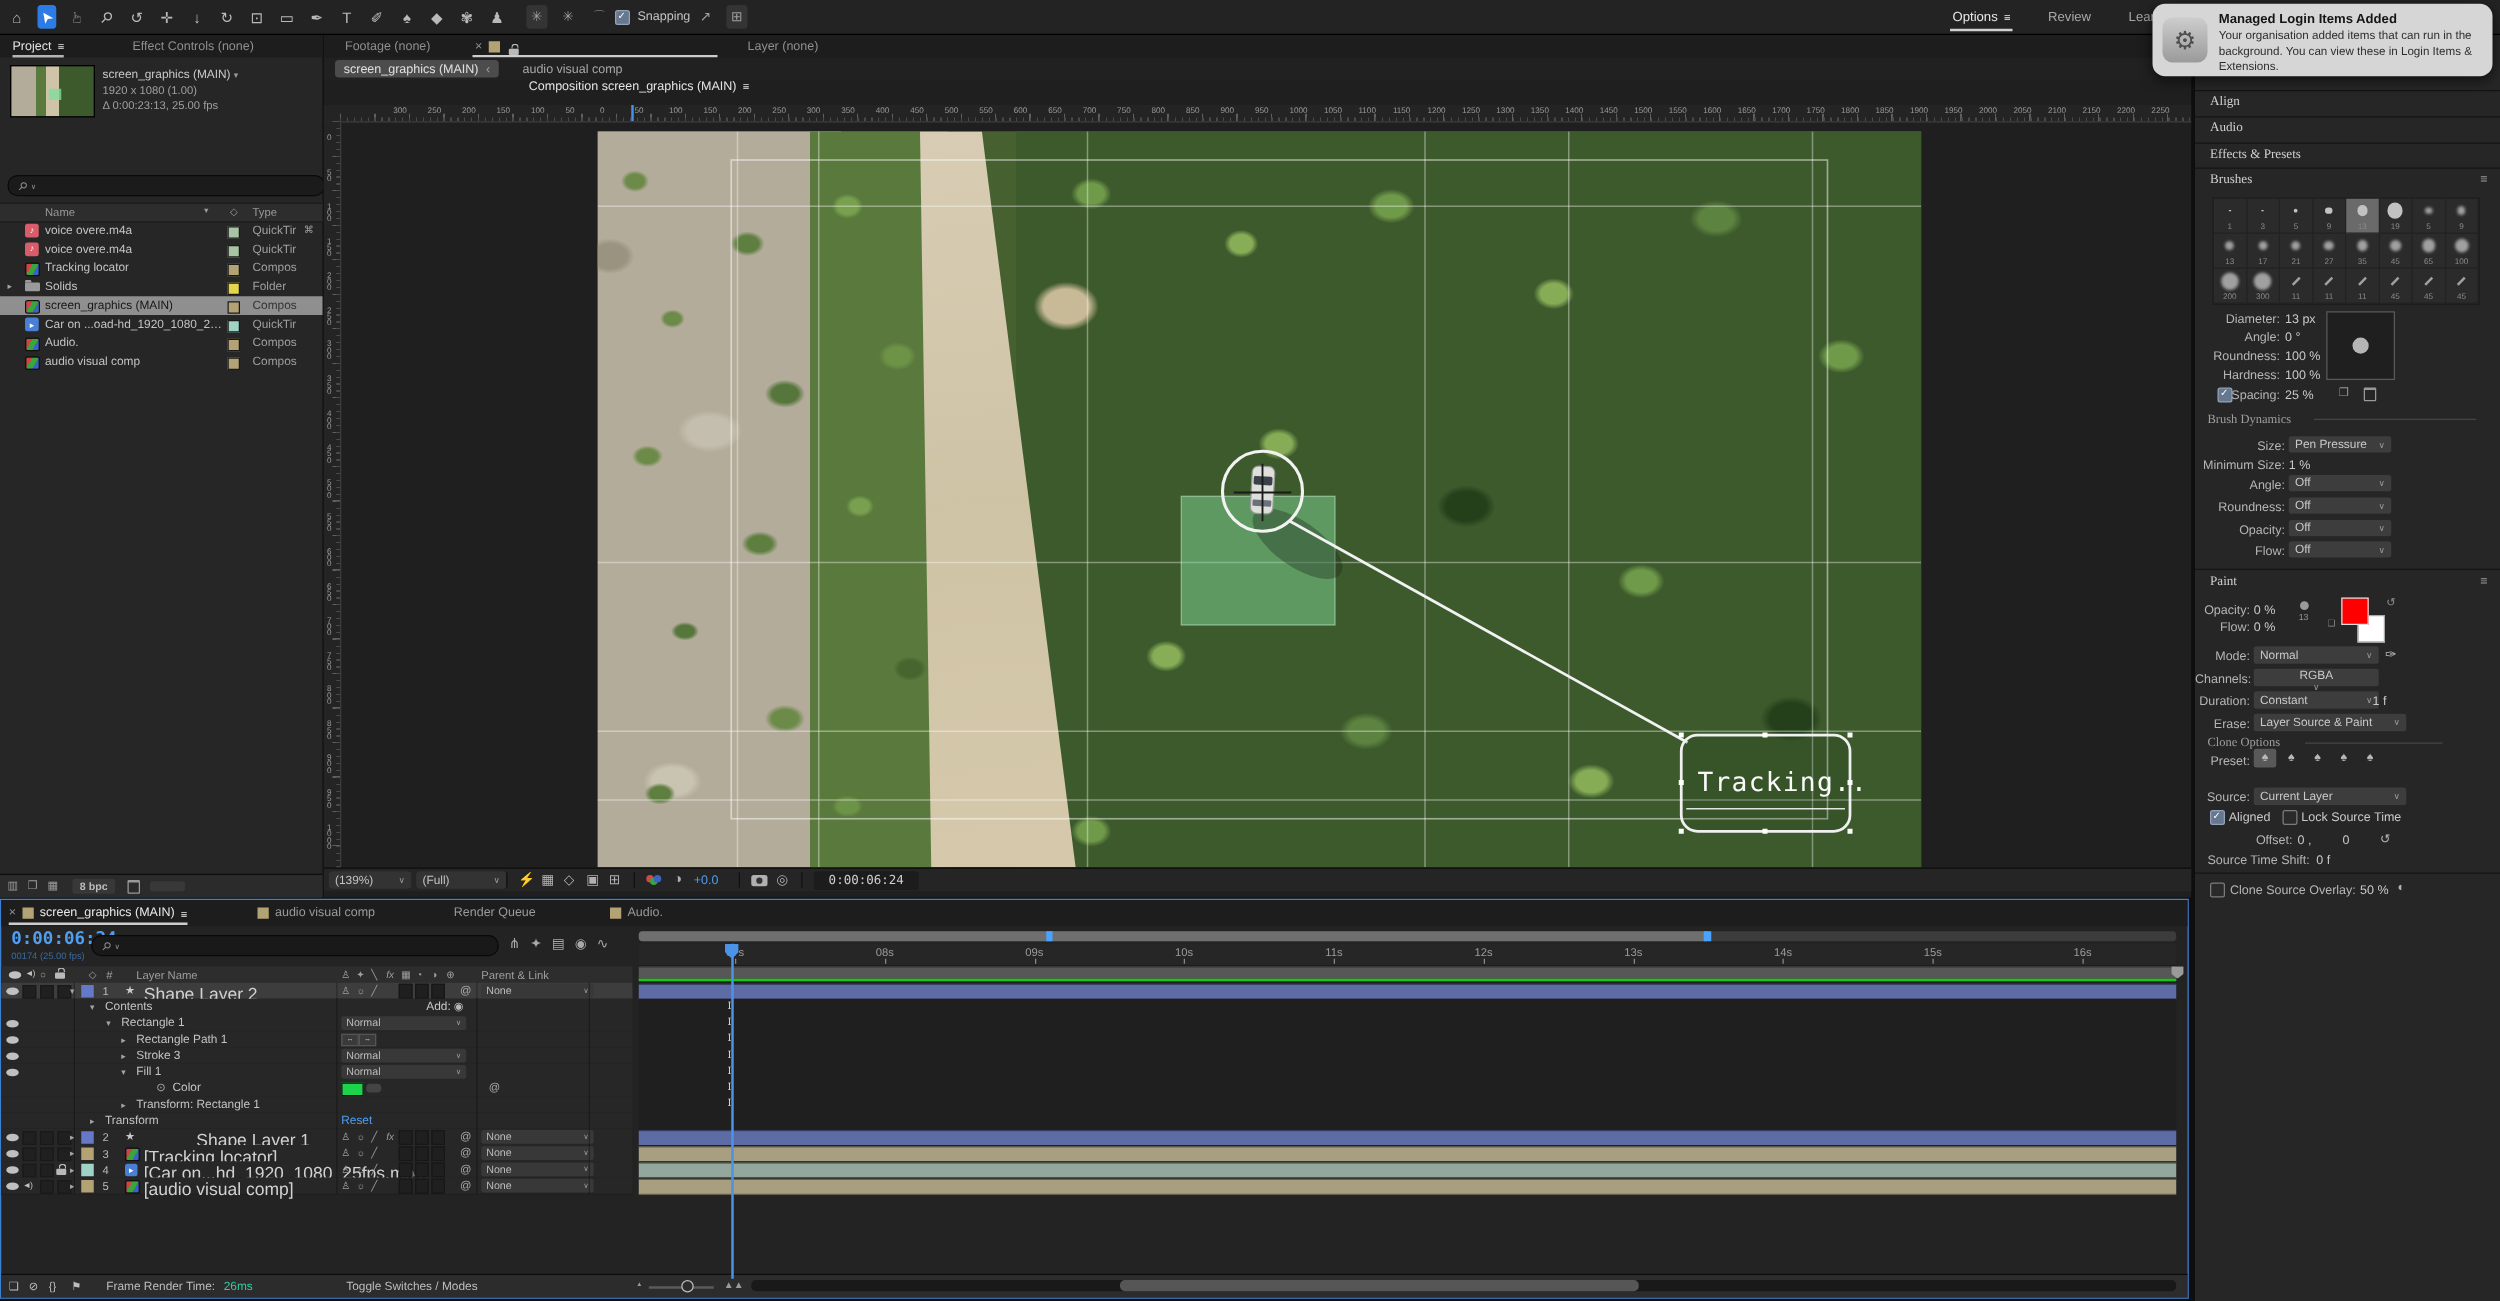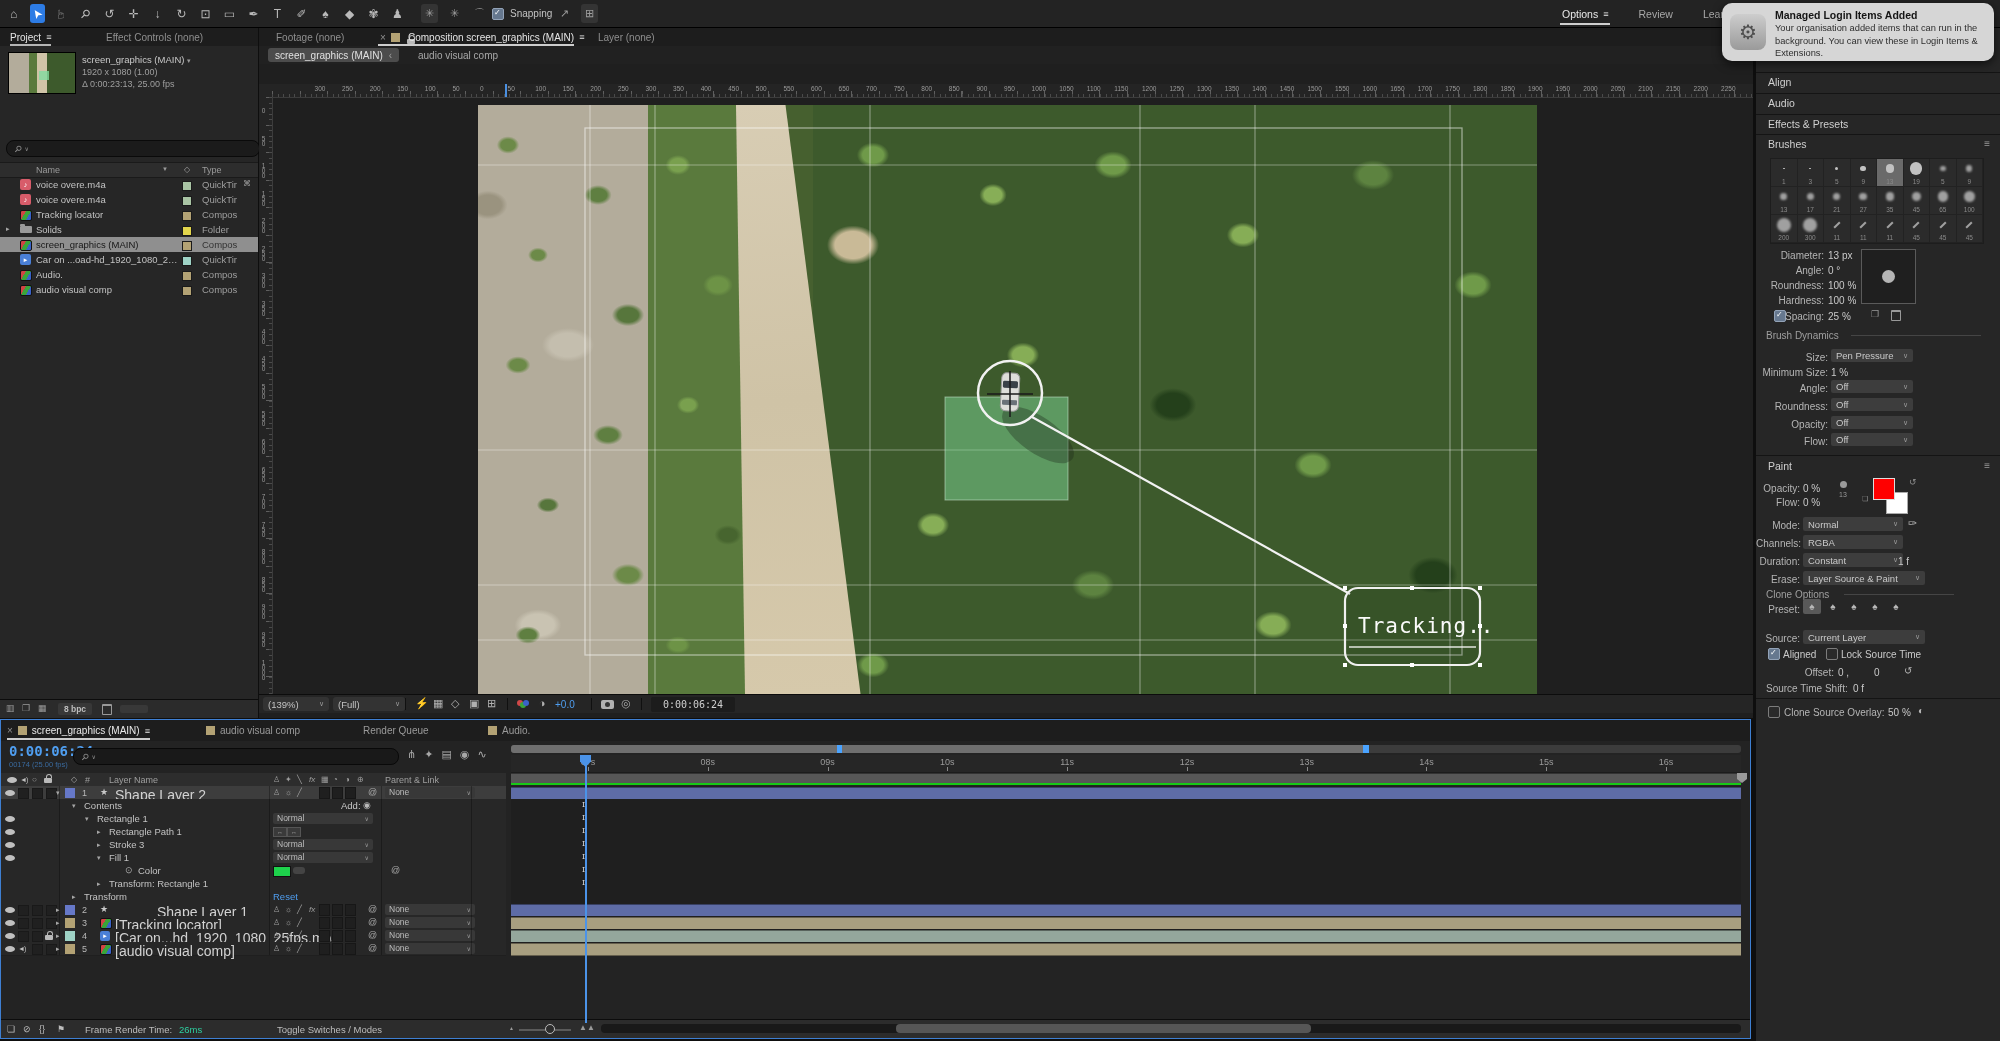--- a/index.html
+++ b/index.html
@@ -107,21 +107,21 @@
   .vdd{position:absolute;top:2px;height:14px;background:#333;border-radius:3px;display:flex;align-items:center;justify-content:space-between;padding:0 5px;font-size:9.5px;color:#c3c3c3;}
   .vic{position:absolute;top:2px;font-size:11px;color:#b0b0b0;}
   .sepv{position:absolute;top:3px;width:1px;height:12px;background:#101010;}
   .cam{position:absolute;width:13px;height:9px;background:#b0b0b0;border-radius:2px;top:5px;}
   .cam::after{content:"";position:absolute;left:4px;top:2px;width:5px;height:5px;border-radius:50%;background:#333;}
   .rgbic{position:absolute;top:5px;width:12px;height:9px;}
   .rgbic i{position:absolute;width:6px;height:6px;border-radius:50%;}
   
   #rightpanel{position:absolute;left:1756px;top:28px;width:244px;height:1013px;background:#262626;font-size:10px;}
   .rsep{position:absolute;left:0;width:244px;height:1px;background:#141414;}
-  .rhead{position:absolute;left:12px;font-size:10.5px;color:#cfcfcf;}
+  .rhead{position:absolute;left:12px;font-size:10.5px;color:#cfcfcf;font-family:Liberation Serif, serif;}
   .rmenu{position:absolute;right:10px;font-size:10px;color:#9a9a9a;}
   #brushgrid{position:absolute;left:14px;top:130px;width:212px;height:84px;display:grid;grid-template-columns:repeat(8,1fr);grid-template-rows:repeat(3,1fr);background:#2b2b2b;border:1px solid #1d1d1d;}
   .bcell{position:relative;border-right:1px solid #222;border-bottom:1px solid #222;display:flex;flex-direction:column;align-items:center;justify-content:flex-end;padding-bottom:1px;}
   .bcell.sel{background:#6a6a6a;}
   .bdot{background:#c2c2c2;border-radius:50%;margin:auto;}
   .bdot.soft{background:#a0a0a0;filter:blur(1.3px);}
   .bslash{width:8px;height:2px;background:#a0a0a0;transform:rotate(-45deg);margin:auto;}
   .bnum{font-size:6.5px;color:#8a8a8a;line-height:7px;}
   .bl{position:absolute;text-align:right;color:#b5b5b5;}
   .bv{position:absolute;color:#c9c9c9;}
@@ -350,21 +350,21 @@
       <span class="ptab" style="left:17px;">
           <span>Footage (none)</span>
         </span>
       <span class="ptab" style="left:121px;color:#8f8f8f;">×</span>
       <span class="ptab" style="left:132px;">
           <span class="tabswatch" style="background:#b3a274;"></span>
         </span>
       <span class="ptab" style="left:148px;top:4px;">
           <span class="lk" style="position:relative;top:0;"></span>
         </span>
-      <span class="ptab active" style="left:149px;">
+      <span class="ptab active" style="left:164px;margin-top:32px;">
           <span>Composition screen_graphics (MAIN)</span>
           <span style="font-size:9px;">≡</span>
         </span>
       <span class="ptab" style="left:339px;">
           <span>Layer (none)</span>
         </span>
       <span id="vcomp-underline"></span>
     </div>
     <div id="vbread">
       <span id="vchip1">
@@ -695,21 +695,21 @@
     <span id="fgcolor" style="position: absolute; left: 117px; top: 450px; width: 20px; height: 20px; border: 1px solid rgb(221, 221, 221); z-index: 2; background: rgb(255, 0, 0);"></span>
     <span class="txt" style="left:153px;top:449px;font-size:9px;color:#8f8f8f;">↺</span>
     <span class="txt" style="left:106px;top:467px;font-size:7px;color:#8f8f8f;">❏</span>
     <span class="bl" style="left:0;top:492px;width:44px;">Mode:</span>
     <span class="dd" style="left:47px;top:489px;width:90px;height:14px;">
         <span>Normal</span>
         <span class="c">∨</span>
       </span>
     <span class="txt" style="left:152px;top:489px;font-size:11px;color:#b5b5b5;">✑</span>
     <span class="bl" style="left:0;top:510px;width:44px;">Channels:</span>
-    <span class="dd" style="left:47px;top:507px;width:90px;height:14px;">
+    <span class="dd" style="left:47px;top:507px;width:90px;height:14px;flex-direction:column;">
         <span>RGBA</span>
         <span class="c">∨</span>
       </span>
     <span class="bl" style="left:0;top:528px;width:44px;">Duration:</span>
     <span class="dd" style="left:47px;top:525px;width:90px;height:14px;">
         <span>Constant</span>
         <span class="c">∨</span>
       </span>
     <span class="bv" style="left:142px;top:528px;">1 f</span>
     <span class="bl" style="left:0;top:546px;width:44px;">Erase:</span>

